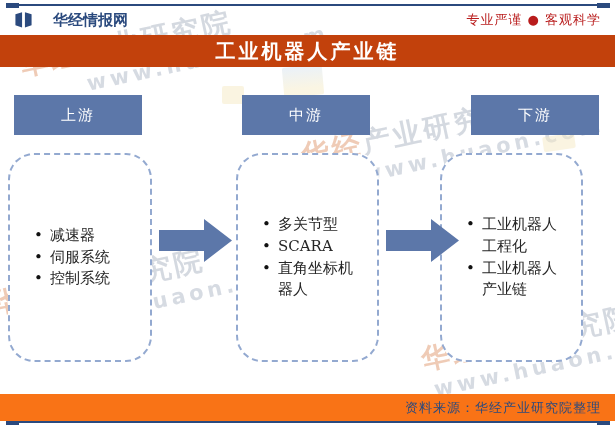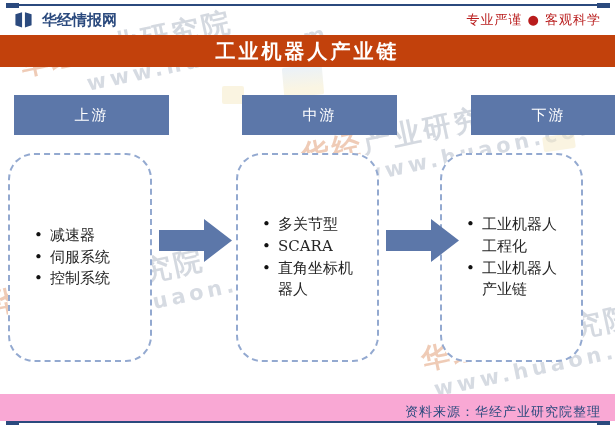--- a/index.html
+++ b/index.html
@@ -30,29 +30,29 @@
   
   .rule{position:absolute;left:6px;right:5px;height:2px;background:#2b4a7e;z-index:2;}
   .rule-top{top:4px;}
   .rule-bottom{top:421px;}
   .rule::before,.rule::after{content:"";position:absolute;top:-1.5px;width:13px;height:5px;background:#2b4a7e;}
   .rule::before{left:0;}
   .rule::after{right:0;}
   
   .brand-row{position:absolute;top:9px;left:14px;right:14px;height:22px;z-index:2;
              display:flex;justify-content:space-between;align-items:center;}
-  .brand{display:flex;align-items:center;gap:9px;color:#2b4a7e;font-size:15px;font-weight:bold;}
+  .brand{display:flex;align-items:center;gap:20px;color:#2b4a7e;font-size:15px;font-weight:bold;}
   .brand svg{display:block;}
   .slogan{color:#b91c1c;font-size:13px;letter-spacing:1px;}
   
   .title-bar{position:absolute;top:35px;left:0;right:0;height:32px;background:#c2410c;z-index:2;
              display:flex;align-items:center;justify-content:center;}
   .title-bar span{color:#ffffff;font-size:20px;font-weight:bold;letter-spacing:3px;}
   
-  .stage-header{position:absolute;top:95px;height:40px;width:155px;background:#5c77a9;z-index:2;
+  .stage-header{position:absolute;top:95px;height:40px;width:128px;background:#5c77a9;z-index:2;
                 display:flex;align-items:center;justify-content:center;color:#ffffff;
                 font-size:15px;letter-spacing:2px;}
   .sh-0{left:14px;}
   .sh-1{left:242px;}
   .sh-2{left:471px;text-align:right;}
   
   .stage-box{position:absolute;top:153px;height:209px;background:#ffffff;z-index:1;
              border:2px dashed #93a9d0;border-radius:26px;box-sizing:border-box;
              display:flex;flex-direction:column;justify-content:center;}
   .sb-0{left:8px;width:144px;}
@@ -61,22 +61,22 @@
   .stage-box ul{list-style:none;margin:0;padding:0 8px 0 24px;}
   .stage-box li{position:relative;padding-left:16px;font-size:15px;line-height:1.45;
                 color:#262626;max-width:82px;}
   .stage-box li::before{content:"\2022";position:absolute;left:0;top:0;color:#111111;}
   
   .arrow{position:absolute;top:219px;z-index:2;}
   .arrow svg{display:block;}
   .arrow-1{left:159px;}
   .arrow-2{left:386px;}
   
-  .footer-band{position:absolute;top:394px;left:0;right:0;height:27px;background:#f9a8d4;z-index:2;
-               display:flex;align-items:flex-end;justify-content:flex-end;}
+  .footer-band{position:absolute;top:394px;left:0;right:0;height:27px;background:#f97316;z-index:2;
+               display:flex;align-items:center;justify-content:flex-end;}
   .footer-band span{color:#2b4a7e;font-size:13px;margin-right:14px;letter-spacing:1px;}
 </style>
 </head>
 <body>
 
 <div class="page">
 
   <div class="wm wm-a">
     <div class="wm-line1"><span class="wm-prefix">华经</span><span class="wm-suffix">产业研究院</span></div>
     <div class="wm-url">www.huaon.com</div>

